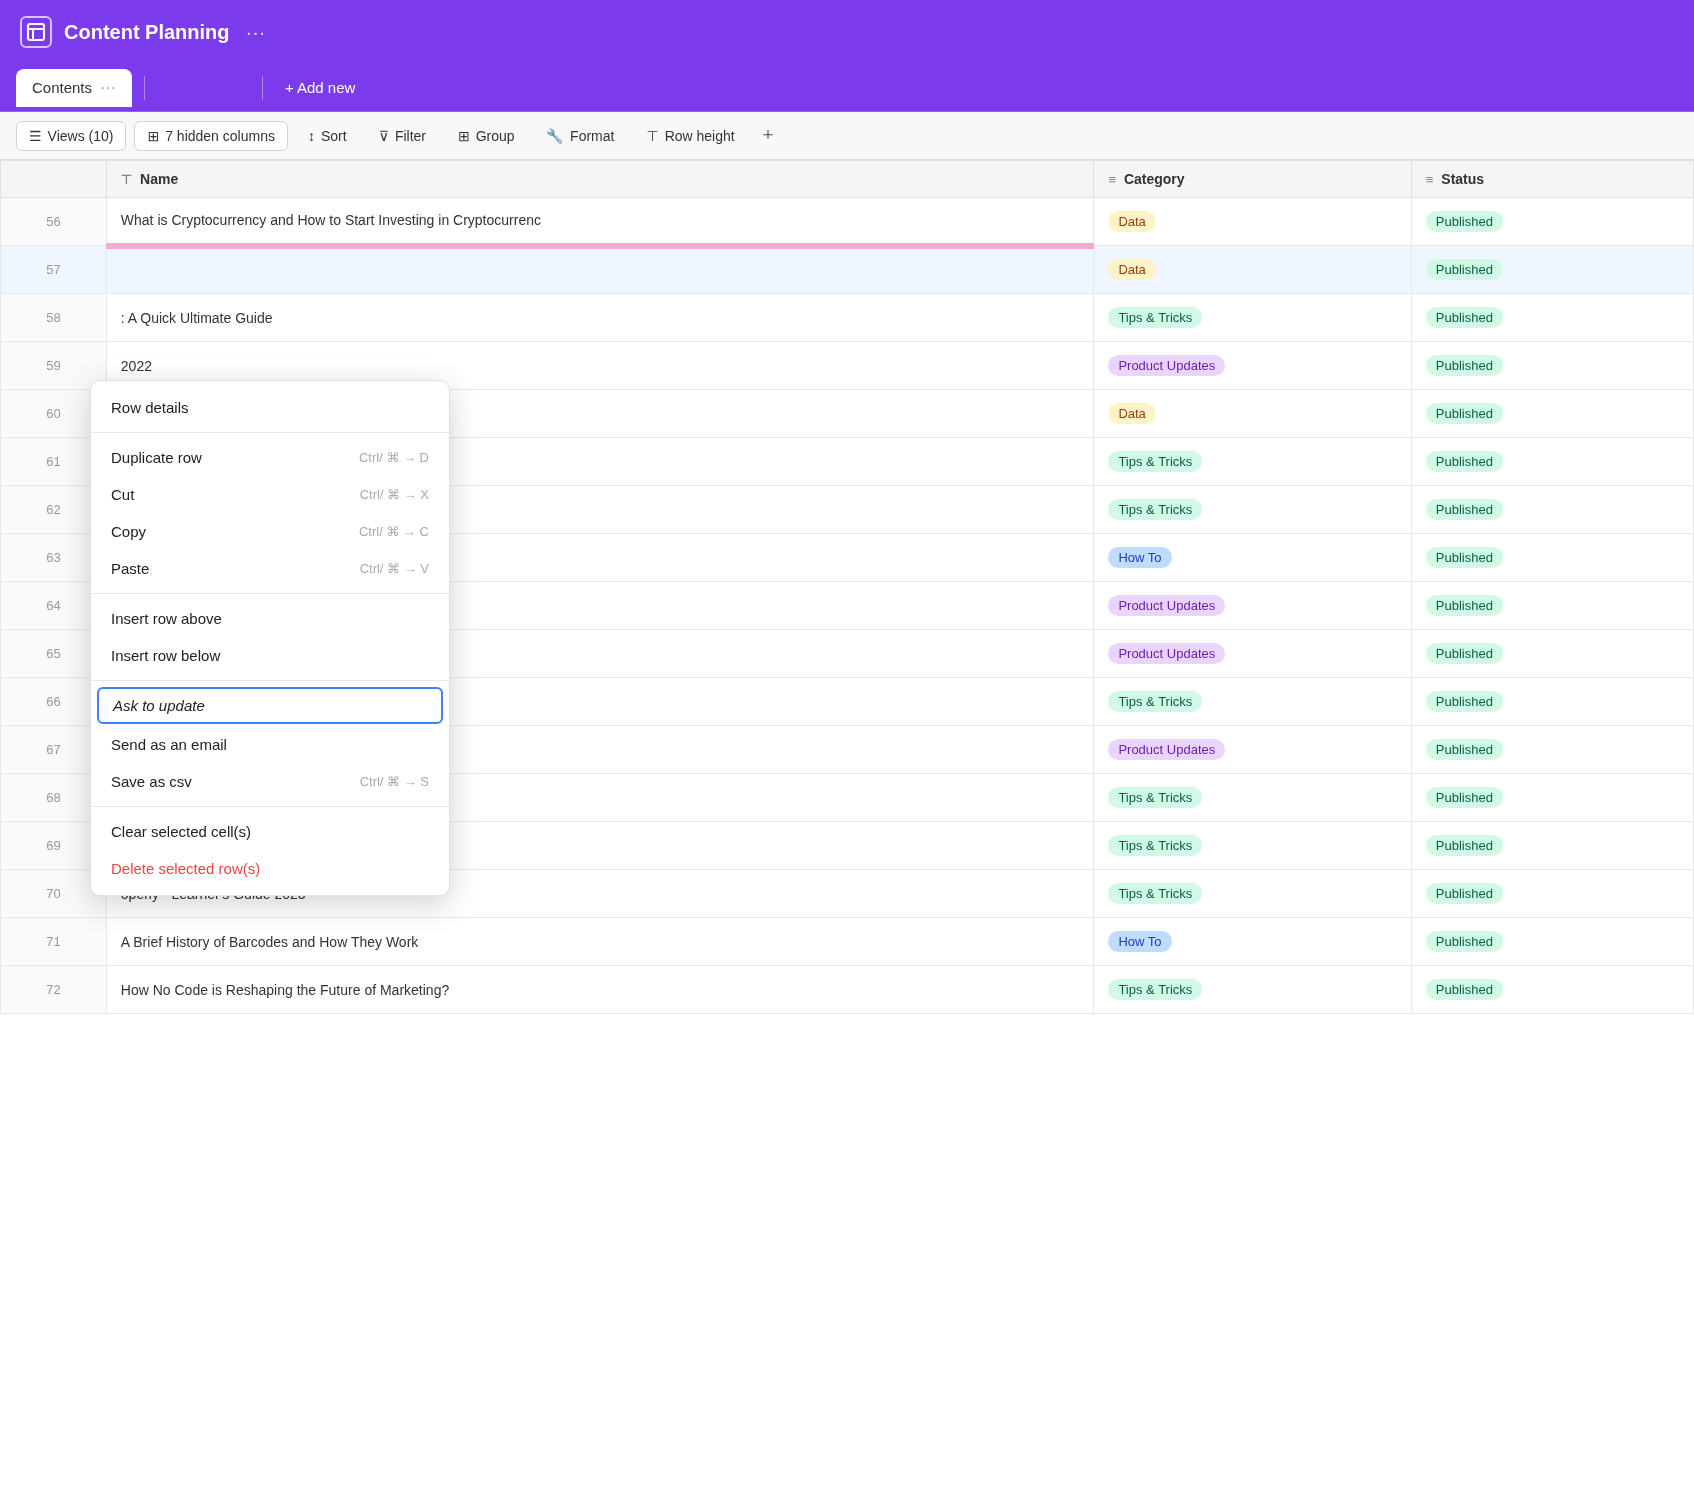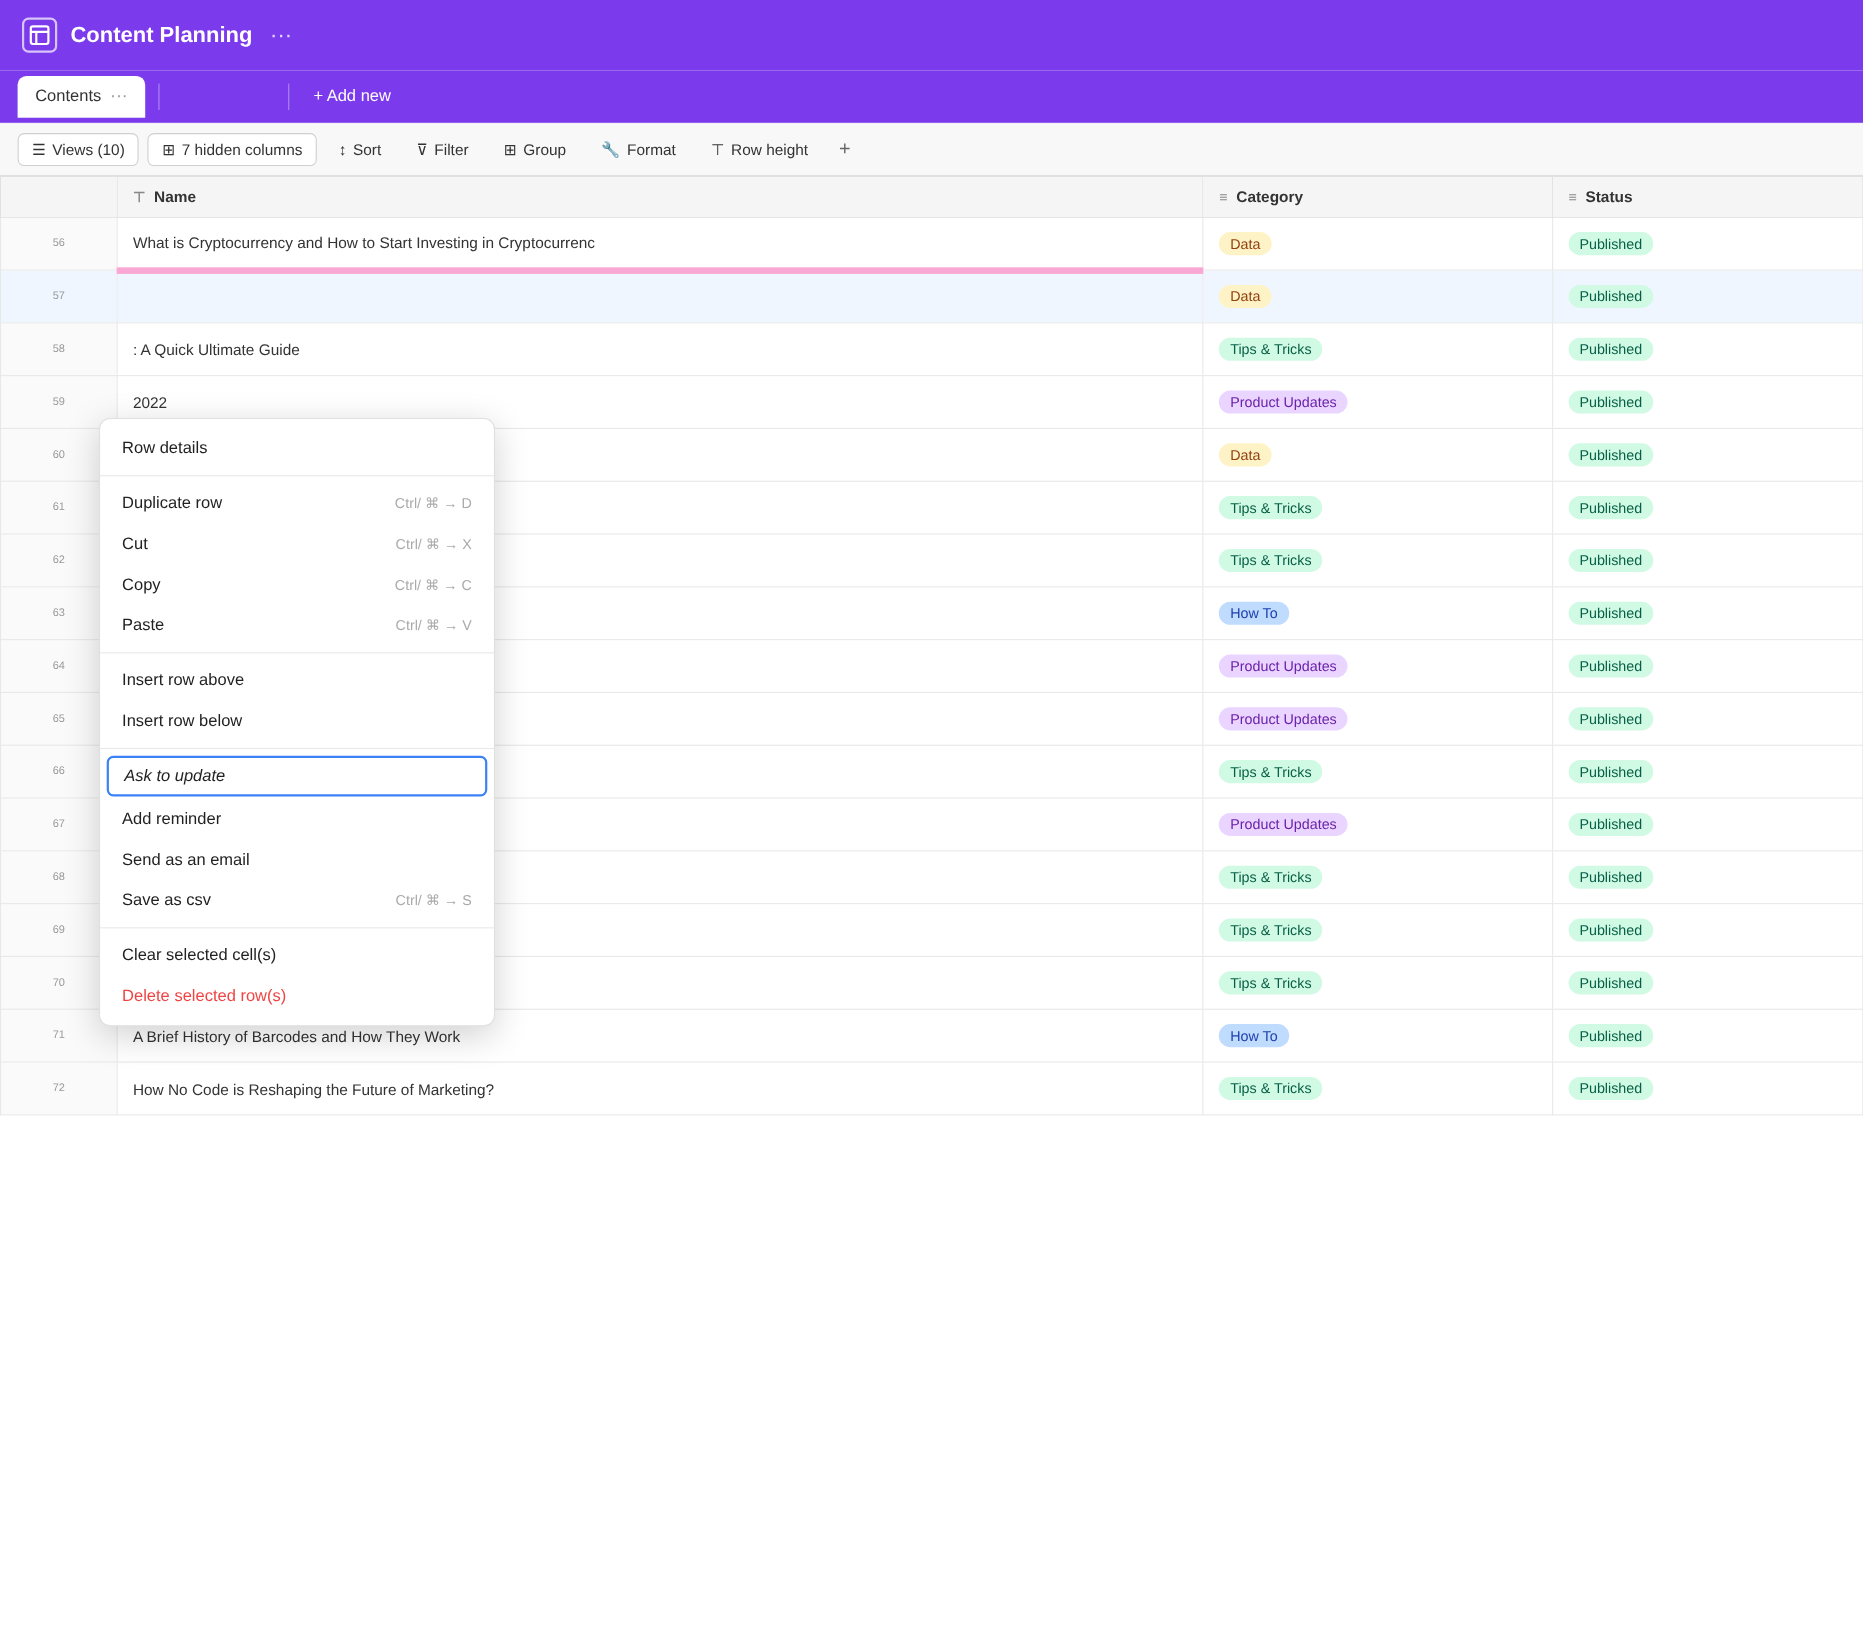--- a/index.html
+++ b/index.html
@@ -181,21 +181,21 @@
       color: #333;
       height: 48px;
       overflow: hidden;
       text-overflow: ellipsis;
       white-space: nowrap;
     }
     td.row-num {
       text-align: center;
       color: #999;
       background: #fafafa;
-      font-size: 10px;
+      font-size: 13px;
       width: 60px;
     }
 
     .badge {
       display: inline-block;
       padding: 3px 10px;
       border-radius: 12px;
       font-size: 13px;
       font-weight: 500;
     }
@@ -470,23 +470,20 @@
         <span>Insert row above</span>
       </div>
       <div class="ctx-item">
         <span>Insert row below</span>
       </div>
       <div class="ctx-sep"></div>
       <div class="ctx-item highlighted">
         <span>Ask to update</span>
       </div>
       <div class="ctx-item">
-        <span>Add reminder</span>
-      </div>
-      <div class="ctx-item">
         <span>Send as an email</span>
       </div>
       <div class="ctx-item">
         <span>Save as csv</span>
         <span class="ctx-shortcut">Ctrl/ ⌘ → S</span>
       </div>
       <div class="ctx-sep"></div>
       <div class="ctx-item">
         <span>Clear selected cell(s)</span>
       </div>

